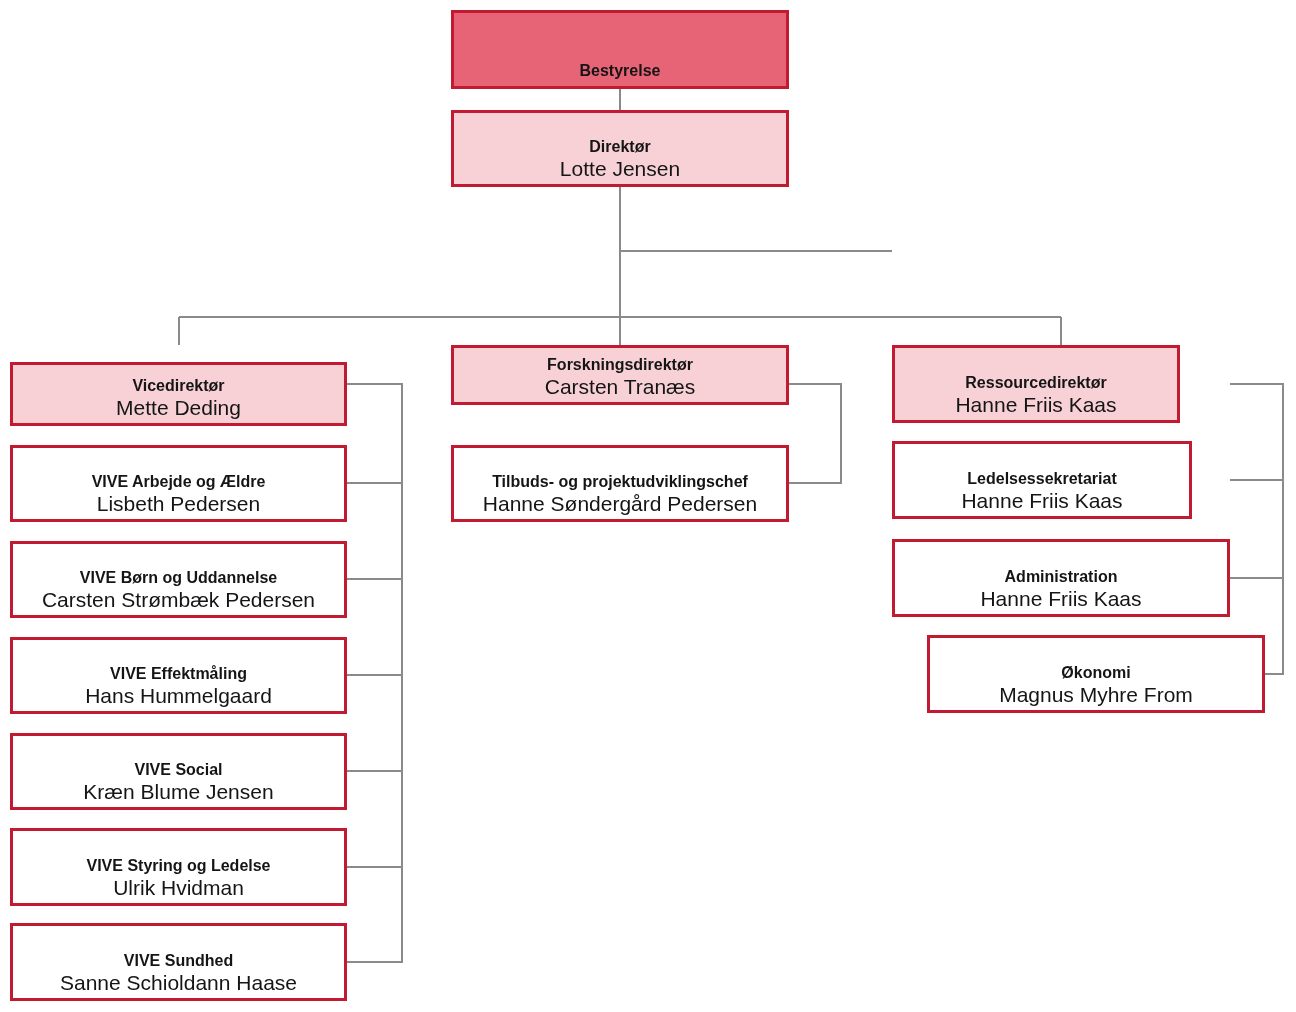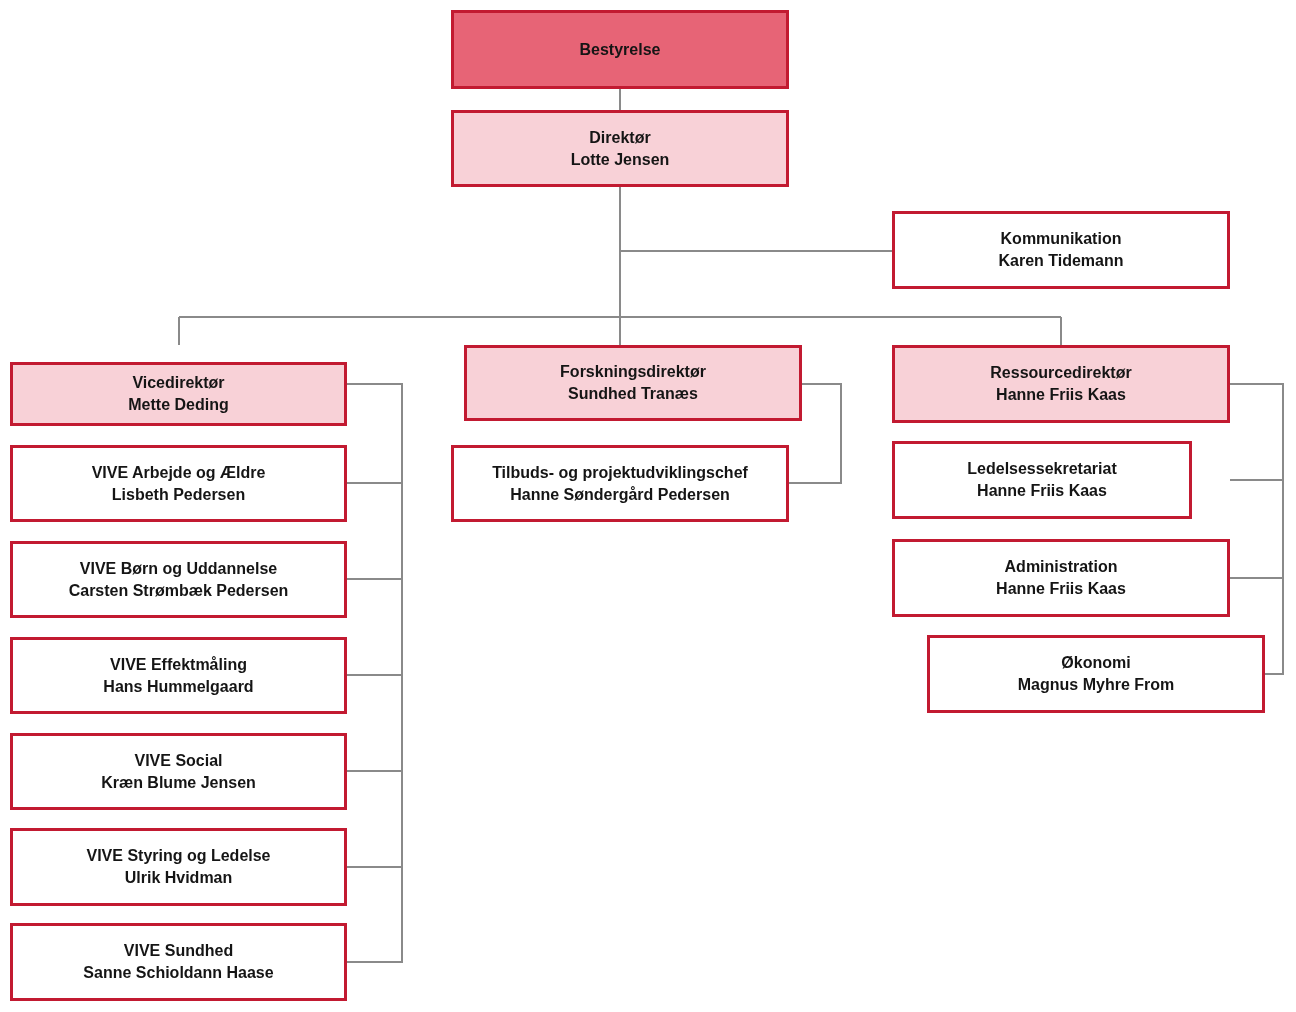--- a/index.html
+++ b/index.html
@@ -29,36 +29,36 @@
     fill:none;
   }
   .node{
     position:absolute;
     box-sizing:border-box;
     border:3px solid var(--box-border);
     background:var(--unit-fill);
     display:flex;
     flex-direction:column;
     align-items:center;
-    justify-content:center;
+    justify-content:flex-end;
     text-align:center;
     padding:4px 8px;
   }
   .node.board{background:var(--board-fill);}
   .node.leader{background:var(--leader-fill);}
   .node-title{
     font-weight:700;
     font-size:16px;
     line-height:22px;
     color:var(--text);
     white-space:nowrap;
   }
   .node-person{
-    font-weight:700;
-    font-size:16px;
+    font-weight:400;
+    font-size:21px;
     line-height:22px;
     color:var(--text);
     white-space:nowrap;
   }
 </style>
 </head>
 <body>
 
 <div class="canvas">
 
@@ -90,36 +90,32 @@
 
   <div class="node board" style="left:451px;top:10px;width:338px;height:79px">
     <div class="node-title">Bestyrelse</div>
   </div>
 
   <div class="node leader" style="left:451px;top:110px;width:338px;height:77px">
     <div class="node-title">Direktør</div>
     <div class="node-person">Lotte Jensen</div>
   </div>
 
-  <div class="node" style="left:892px;top:211px;width:338px;height:78px">
-    <div class="node-title">Kommunikation</div>
-    <div class="node-person">Karen Tidemann</div>
-  </div>
 
   <div class="node leader" style="left:10px;top:362px;width:337px;height:64px">
     <div class="node-title">Vicedirektør</div>
     <div class="node-person">Mette Deding</div>
   </div>
 
-  <div class="node leader" style="left:464px;top:345px;width:338px;height:76px">
+  <div class="node leader" style="left:451px;top:345px;width:338px;height:60px">
     <div class="node-title">Forskningsdirektør</div>
-    <div class="node-person">Sundhed Tranæs</div>
+    <div class="node-person">Carsten Tranæs</div>
   </div>
 
-  <div class="node leader" style="left:892px;top:345px;width:338px;height:78px">
+  <div class="node leader" style="left:892px;top:345px;width:288px;height:78px">
     <div class="node-title">Ressourcedirektør</div>
     <div class="node-person">Hanne Friis Kaas</div>
   </div>
 
   <div class="node" style="left:10px;top:445px;width:337px;height:77px">
     <div class="node-title">VIVE Arbejde og Ældre</div>
     <div class="node-person">Lisbeth Pedersen</div>
   </div>
 
   <div class="node" style="left:10px;top:541px;width:337px;height:77px">

